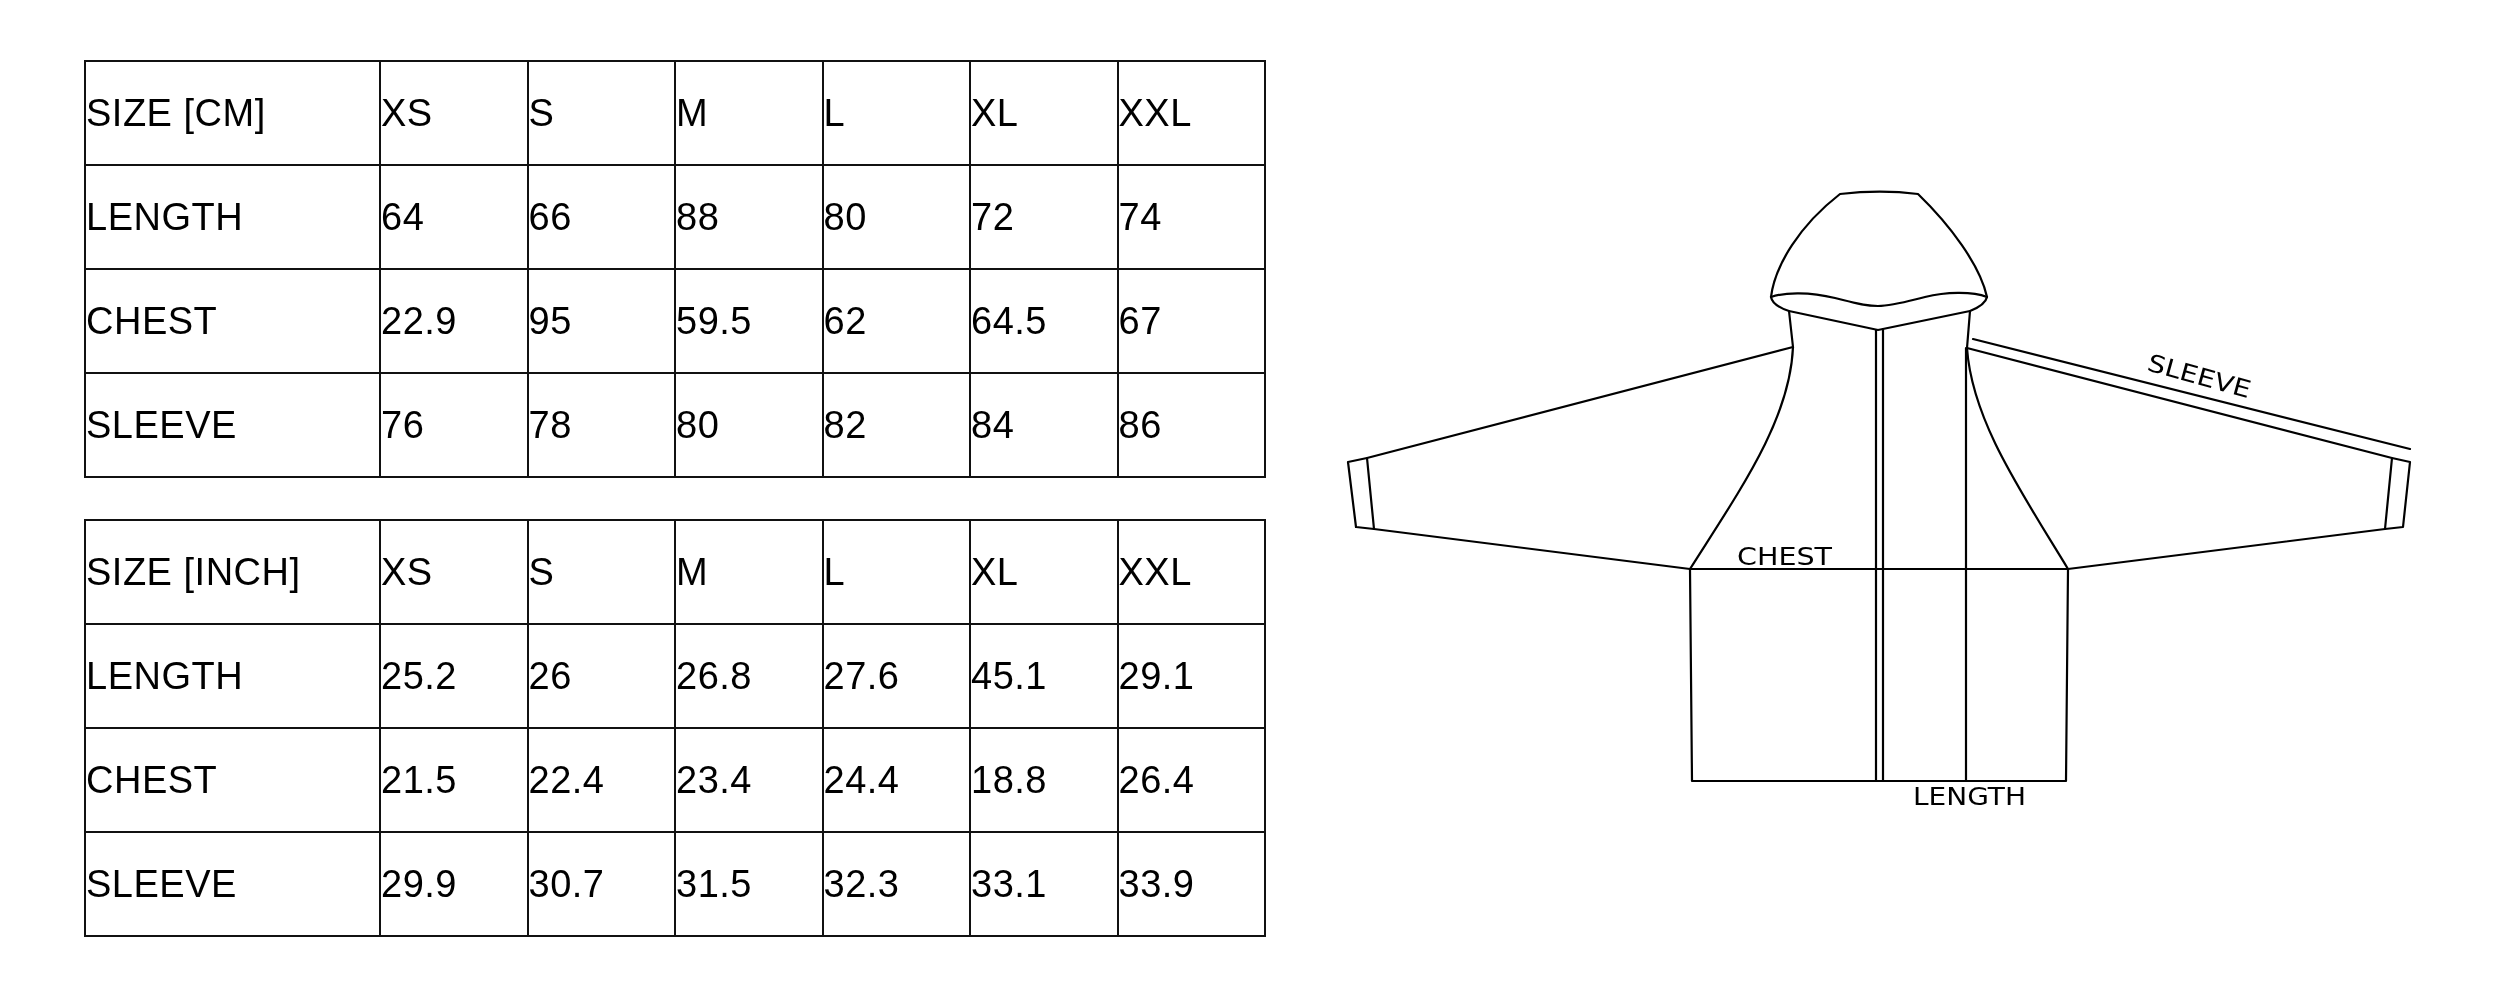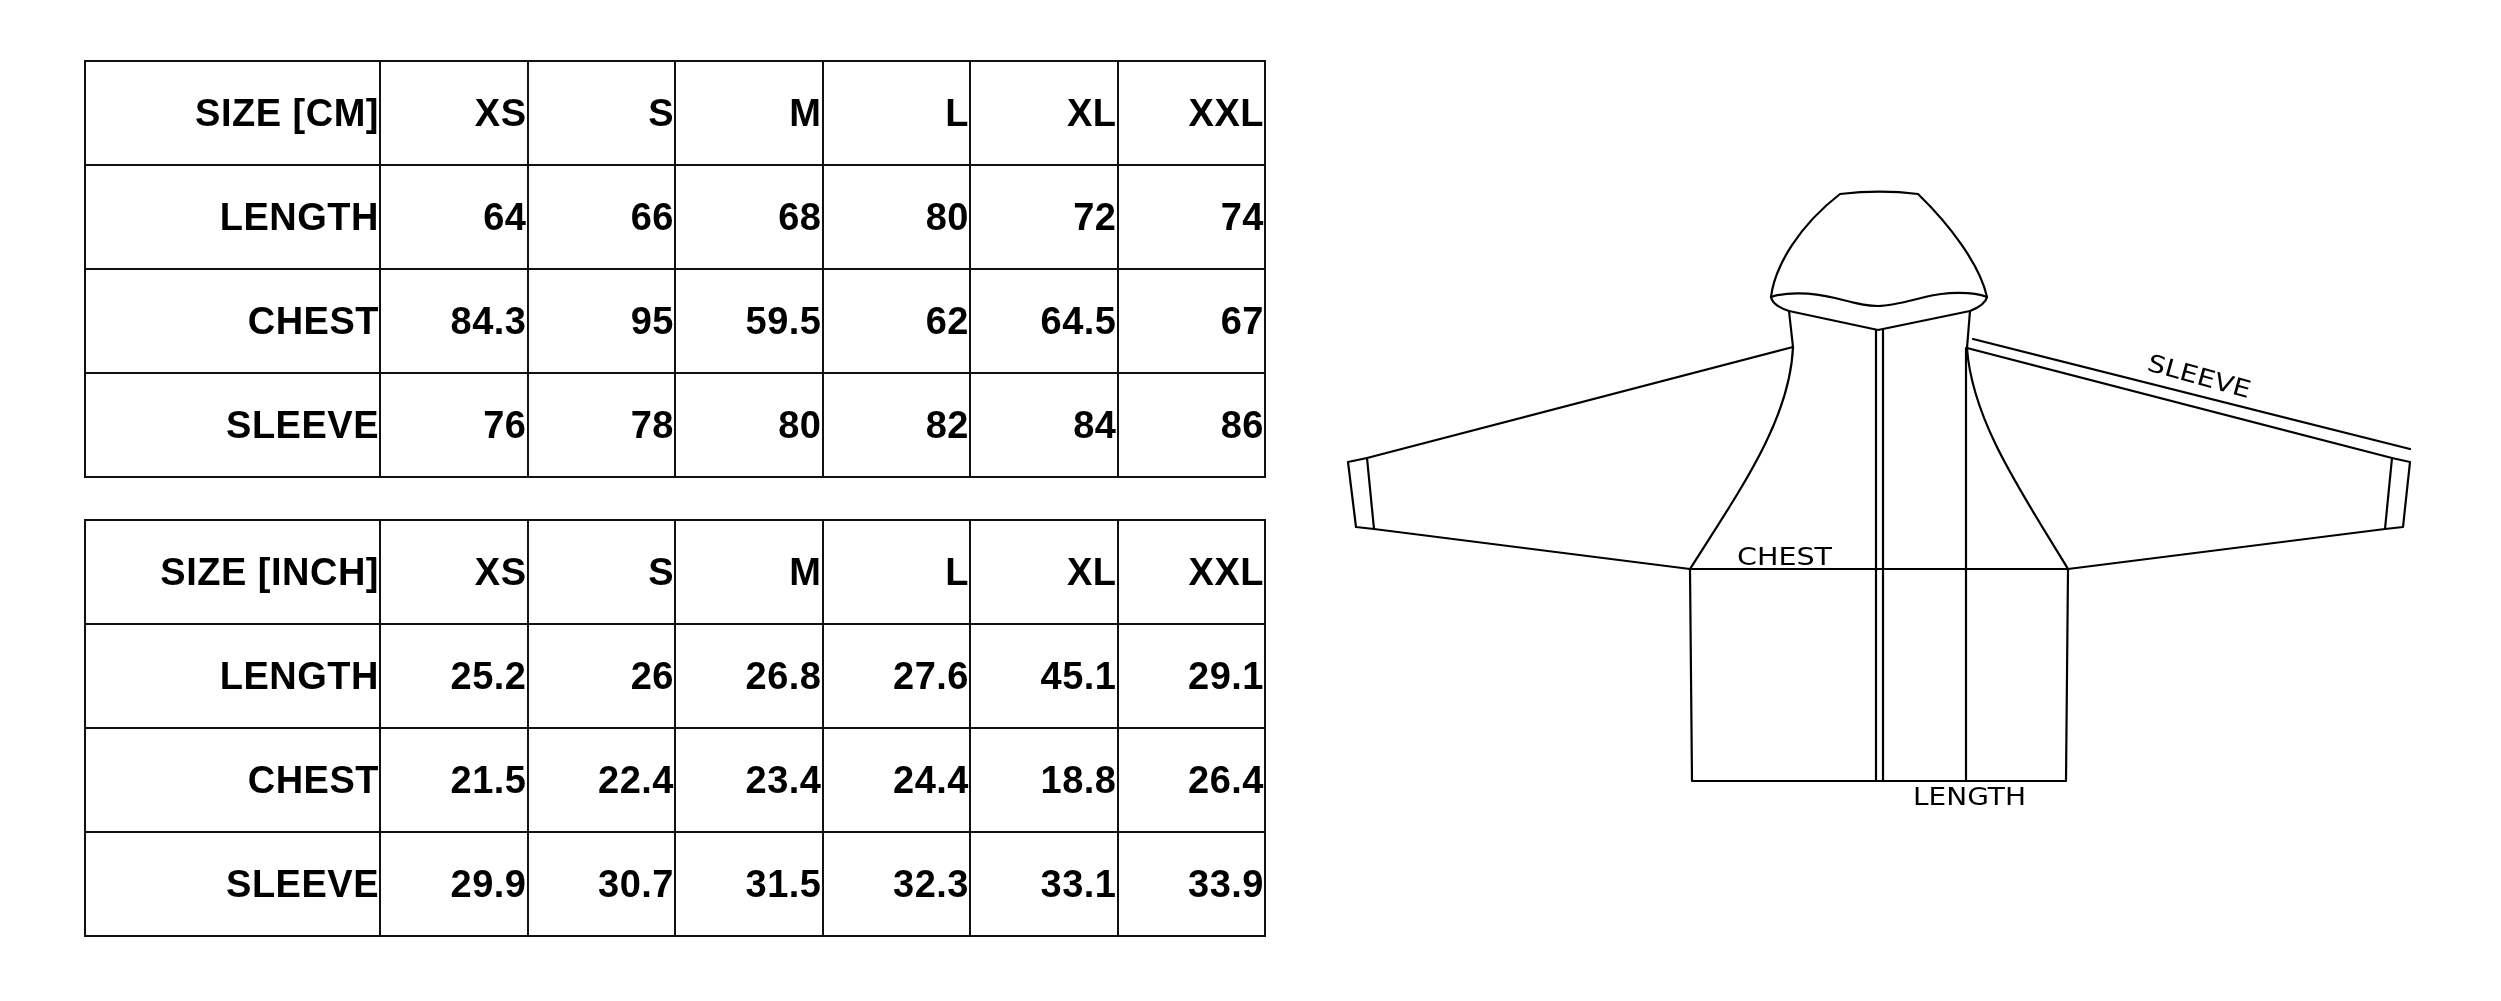--- a/index.html
+++ b/index.html
@@ -1,21 +1,21 @@
 <!DOCTYPE html>
 <html><head>
   <meta charset="utf-8">
   <style>
     html, body { margin: 0; padding: 0; background: #ffffff; }
     body { width: 2501px; height: 1001px; position: relative; overflow: hidden;
            font-family: "Liberation Sans", "DejaVu Sans", sans-serif; color: #000; }
     table.size-table { position: absolute; left: 84px; border-collapse: collapse;
                        table-layout: fixed; }
-    table.size-table td { border: 2.5px solid #111; text-align: right; vertical-align: middle;
-                          font-weight: bold; font-size: 38px; padding: 0; height: 102px;
+    table.size-table td { border: 2.5px solid #111; text-align: left; vertical-align: middle;
+                          font-weight: normal; font-size: 38px; padding: 0; height: 102px;
                           letter-spacing: 0.5px; }
     table.size-table col.c0 { width: 295px; }
     table.size-table col.cn { width: 147.5px; }
     #table-cm { top: 60px; }
     #table-inch { top: 519px; }
     #diagram { position: absolute; left: 0; top: 0; width: 2501px; height: 1001px; pointer-events: none; }
     #diagram .lbl { font-family: "DejaVu Sans", sans-serif; font-size: 24px; fill: #000; }
   </style>
 </head>
 <body>
@@ -37,28 +37,28 @@
     <td>S</td>
     <td>M</td>
     <td>L</td>
     <td>XL</td>
     <td>XXL</td>
   </tr>
   <tr>
     <td>LENGTH</td>
     <td>64</td>
     <td>66</td>
-    <td>68</td>
+    <td>88</td>
     <td>80</td>
     <td>72</td>
     <td>74</td>
   </tr>
   <tr>
     <td>CHEST</td>
-    <td>84.3</td>
+    <td>22.9</td>
     <td>95</td>
     <td>59.5</td>
     <td>62</td>
     <td>64.5</td>
     <td>67</td>
   </tr>
   <tr>
     <td>SLEEVE</td>
     <td>76</td>
     <td>78</td>

